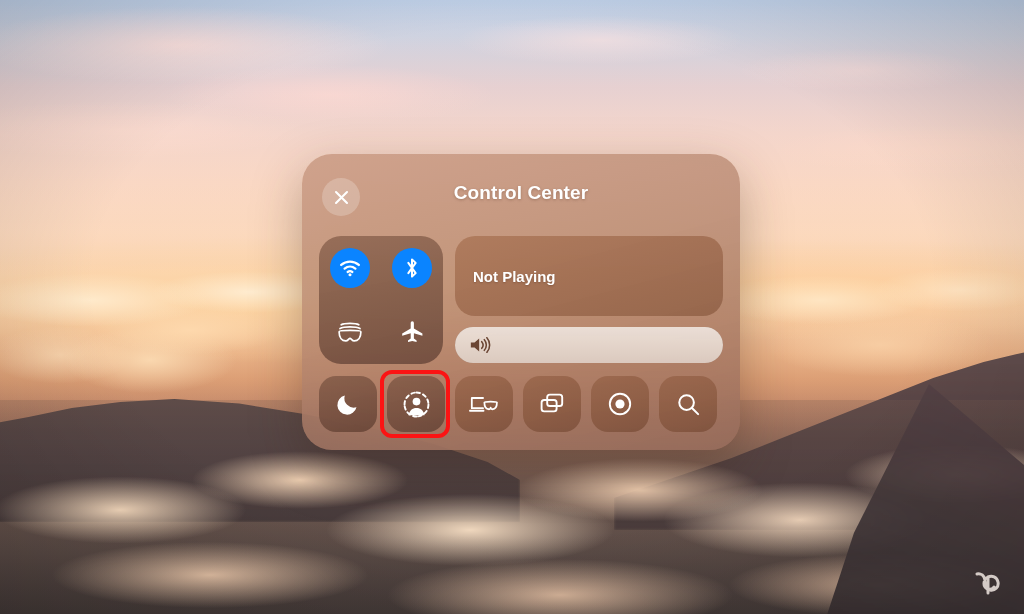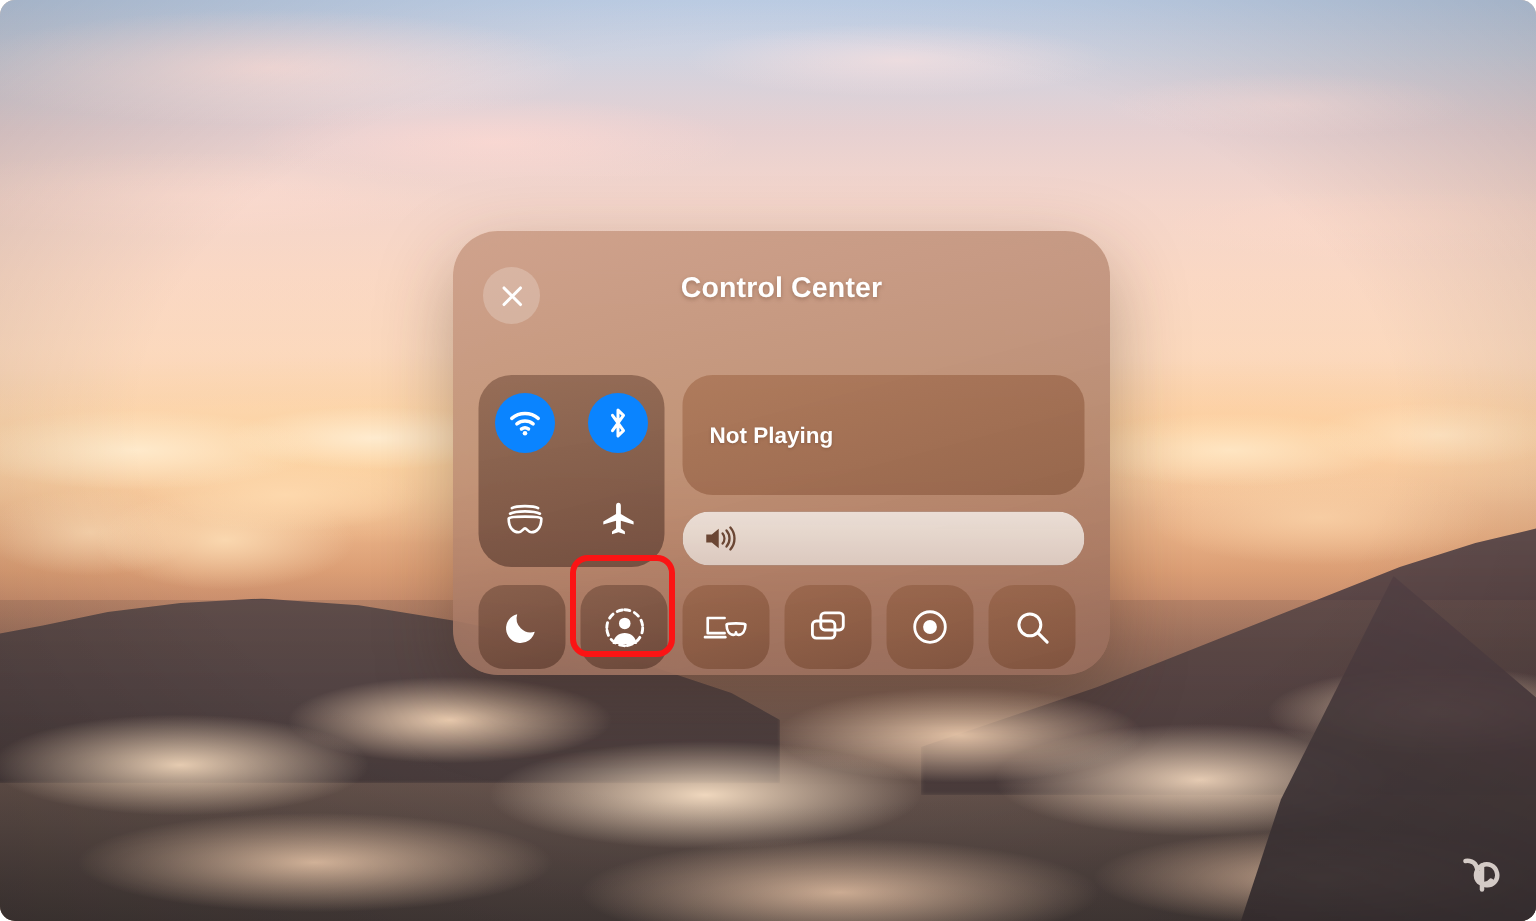--- a/index.html
+++ b/index.html
@@ -10,21 +10,20 @@
     overflow: hidden;
     font-family: "Liberation Sans", sans-serif;
   }
 
   #stage {
     position: relative;
     width: 1024px;
     height: 614px;
     overflow: hidden;
     background: #d9b49a;
-    border-radius: 10px;
   }
 
   
   .bg-layer { position: absolute; inset: 0; }
 
   .sky {
     background:
       linear-gradient(180deg,
         #bfd0e8 0%,
         #cdd3e4 6%,
@@ -173,21 +172,21 @@
     font-size: 19px;
     font-weight: bold;
     letter-spacing: .1px;
     text-shadow: 0 1px 3px rgba(80,45,30,.35);
   }
 
   
   .cc-body {
     position: absolute;
     left: 17px;
-    top: 96px;
+    top: 82px;
     width: 404px;
   }
 
   .cc-upper {
     display: flex;
     gap: 12px;
   }
 
   
   #connectivity-tile {

